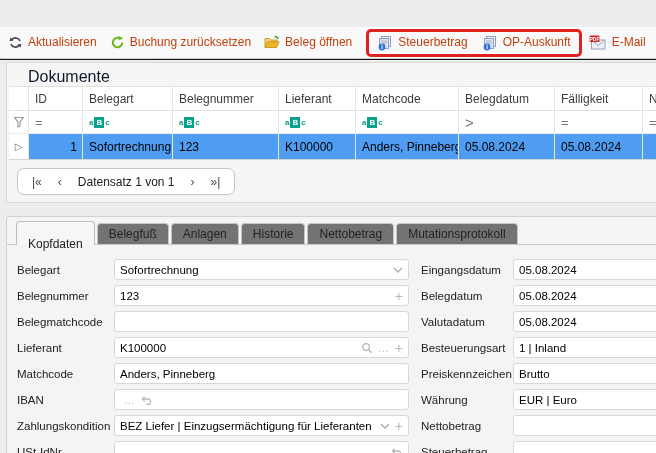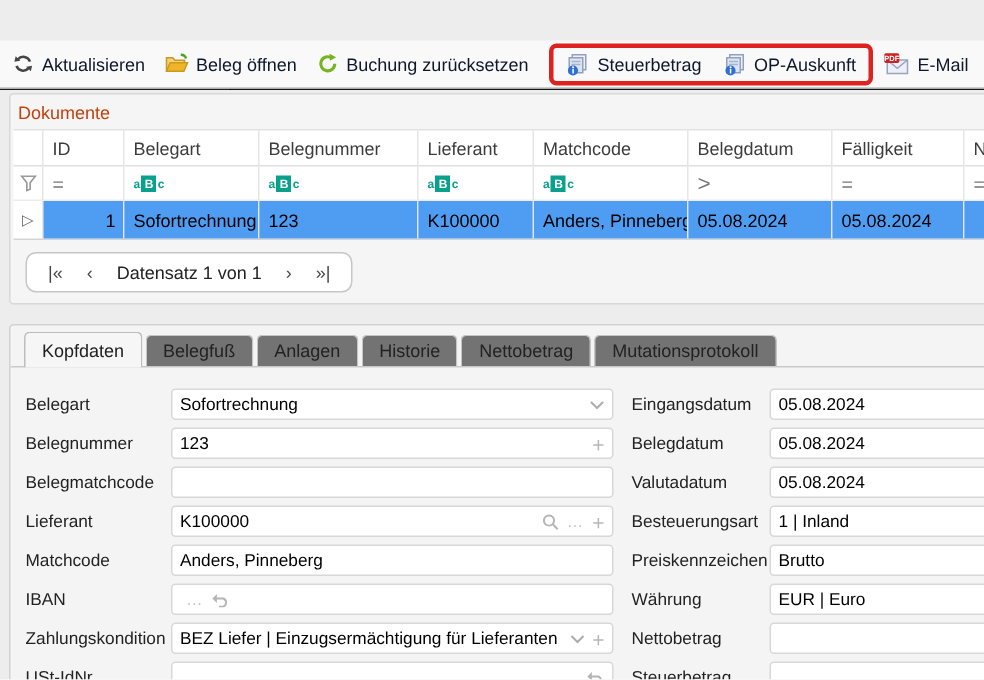--- a/index.html
+++ b/index.html
@@ -10,30 +10,30 @@
   .tabbar{position:absolute;top:0;left:0;right:0;height:27px;background:#141414;margin-top:33px;}
   .doc-tab{position:absolute;left:0;top:0;height:27px;width:154px;box-sizing:border-box;
     background:#1d1d1d;border-top:3px solid #ee828e;border-right:1px solid #060606;
     display:flex;align-items:center;gap:7px;padding:0 9px;}
   .doc-tab .ttl{color:#fff;font-size:12px;font-weight:bold;white-space:nowrap;}
   .doc-tab .cls{color:#e6e6e6;font-size:13px;margin-left:auto;cursor:default;}
 
   
   .toolbar{position:absolute;top:27px;left:0;right:0;height:32px;background:#f9f9f9;
     border-bottom:1px solid #cfcfcf;display:flex;align-items:center;padding-left:8px;box-sizing:border-box;}
-  .tbtn{display:flex;align-items:center;gap:5px;font-size:12px;color:#0f172a;margin-right:13px;white-space:nowrap;}
+  .tbtn{display:flex;gap:5px;font-size:12px;color:#c2410c;margin-right:13px;white-space:nowrap;}
   .red-group{display:flex;align-items:center;gap:14px;border:3px solid #de2220;border-radius:5px;
     padding:3px 8px;margin:0 7px 0 1px;}
   .red-group .tbtn{margin-right:0;}
   .tb-sep{width:1px;height:22px;background:#d5d5d5;}
 
   
   .dok-panel{position:absolute;top:62px;left:6px;width:658px;height:141px;background:#f5f5f5;
     border:1px solid #d8d8d8;border-radius:3px;box-sizing:border-box;overflow:hidden;}
-  .dok-title{position:absolute;top:5px;left:5px;font-size:12px;color:#c2410c;}
+  .dok-title{position:absolute;top:5px;left:21px;font-size:16px;color:#0f172a;}
   .grid{position:absolute;left:2px;top:23px;width:800px;background:#fff;border-top:1px solid #e2e2e2;border-bottom:1px solid #d5d5d5;}
   .grow{display:flex;}
   .gcell{box-sizing:border-box;border-right:1px solid #e6e6e6;padding:0 4px 0 6px;display:flex;align-items:center;font-size:12px;overflow:hidden;white-space:nowrap;}
   .ghead .gcell{height:24px;color:#3c3c3c;border-bottom:1px solid #e0e0e0;}
   .gfilter .gcell{height:23px;border-bottom:1px solid #ececec;color:#777;}
   .gdata .gcell{height:25px;color:#000;}
   .gdata .sel{background:#4f9df3;}
   .c0{width:20px;justify-content:center;padding:0;}
   .c1{width:54px;}.c2{width:90px;}.c3{width:106px;}.c4{width:77px;}
   .c5{width:103px;}.c6{width:96px;}.c7{width:88px;}.c8{width:160px;}
@@ -50,21 +50,21 @@
     border-radius:7px;display:flex;align-items:center;gap:16px;padding:0 14px;font-size:12px;color:#444;box-sizing:border-box;}
   .nav .lbl{color:#222;}
 
   
   .det-panel{position:absolute;top:216px;left:6px;width:654px;height:300px;background:#f4f4f4;
     border:1px solid #d2d2d2;border-radius:3px;box-sizing:border-box;overflow:hidden;}
   .tabstrip{position:absolute;top:0;left:0;right:0;height:28px;display:flex;align-items:flex-end;
     padding-left:9px;border-bottom:1px solid #c9c9c9;box-sizing:border-box;}
   .dtab{box-sizing:border-box;border:1px solid #c6c6c6;border-bottom:none;border-radius:4px 4px 0 0;
     background:#737373;font-size:12px;color:#222;padding:3px 11px 3px;margin-right:2px;height:21px;white-space:nowrap;}
-  .dtab.active{background:#f6f6f6;height:24px;padding-top:5px;margin-bottom:-1px;border-color:#bdbdbd;}
+  .dtab.active{background:#f6f6f6;height:24px;padding-top:15px;margin-bottom:-1px;border-color:#bdbdbd;}
 
   .form{position:absolute;top:42px;left:0;right:0;}
   .frow{position:relative;height:26px;}
   .flabel{position:absolute;top:5px;font-size:11.5px;color:#222;white-space:nowrap;}
   .flabel.l{left:10px;}
   .flabel.r{left:414px;}
   .ffield{position:absolute;top:0;height:21px;background:#fff;border:1px solid #d8d8d8;border-radius:3px;
     box-sizing:border-box;font-size:11.5px;color:#000;display:flex;align-items:center;padding:0 5px;overflow:hidden;white-space:nowrap;}
   .ffield.l{left:107px;width:295px;}
   .ffield.r{left:506px;width:154px;}
@@ -102,36 +102,36 @@
           <path d="M3.2 9.5a5 5 0 0 0 8.6 1.6" fill="none" stroke="#454545" stroke-width="1.8"></path>
           <path d="M12.8 6.5A5 5 0 0 0 4.2 4.9" fill="none" stroke="#454545" stroke-width="1.8"></path>
           <polygon points="2.6,2.6 5.9,5.9 1.7,6.6" fill="#454545"></polygon>
           <polygon points="13.4,13.4 10.1,10.1 14.3,9.4" fill="#454545"></polygon>
         </svg>
       </span>
       <span>Aktualisieren</span>
     </div>
     <div class="tbtn">
       <span>
+        <svg width="15" height="15" viewBox="0 0 16 16">
+          <path d="M13 8a5 5 0 1 1-2.2-4.1" fill="none" stroke="#74b622" stroke-width="2.2"></path>
+          <polygon points="9.2,0.8 14,3.4 9.6,5.9" fill="#74b622"></polygon>
+        </svg>
+      </span>
+      <span>Buchung zurücksetzen</span>
+    </div>
+    <div class="tbtn">
+      <span>
         <svg width="16" height="15" viewBox="0 0 16 15">
           <path d="M1 12.5 V3.5 h4.2 l1.4 1.6 H13 v2" fill="#f6d07a" stroke="#c89a1f" stroke-width="1"></path>
           <path d="M1 12.5 L3.4 6.8 H15 L12.6 12.5 Z" fill="#f0b429" stroke="#c89a1f" stroke-width="1"></path>
           <path d="M10.5 1.5 q3 0 3.5 2.5" fill="none" stroke="#4ca32a" stroke-width="1.6"></path>
         </svg>
       </span>
       <span>Beleg öffnen</span>
-    </div>
-    <div class="tbtn">
-      <span>
-        <svg width="15" height="15" viewBox="0 0 16 16">
-          <path d="M13 8a5 5 0 1 1-2.2-4.1" fill="none" stroke="#74b622" stroke-width="2.2"></path>
-          <polygon points="9.2,0.8 14,3.4 9.6,5.9" fill="#74b622"></polygon>
-        </svg>
-      </span>
-      <span>Buchung zurücksetzen</span>
     </div>
 
     <div class="red-group">
       <div class="tbtn">
         <span>
           <svg width="16" height="16" viewBox="0 0 16 16">
             <rect x="4.5" y="1.5" width="9" height="10" fill="#eef1f8" stroke="#8fa0c0"></rect>
             <rect x="2.5" y="3.5" width="9" height="10" fill="#dde4f2" stroke="#8fa0c0"></rect>
             <line x1="4" y1="6" x2="10" y2="6" stroke="#a9b4cc"></line>
             <line x1="4" y1="8" x2="10" y2="8" stroke="#a9b4cc"></line>

